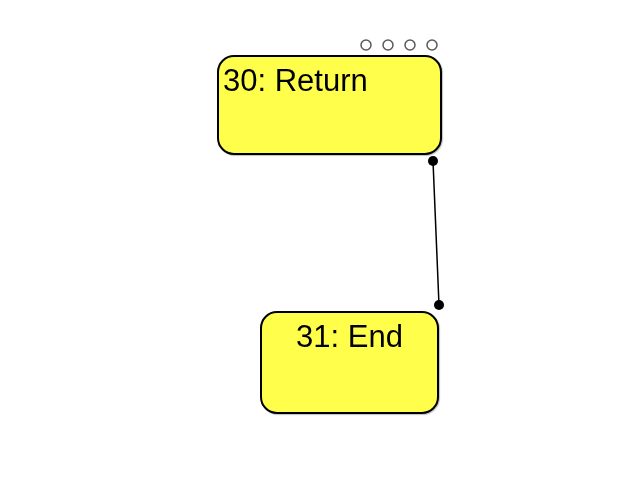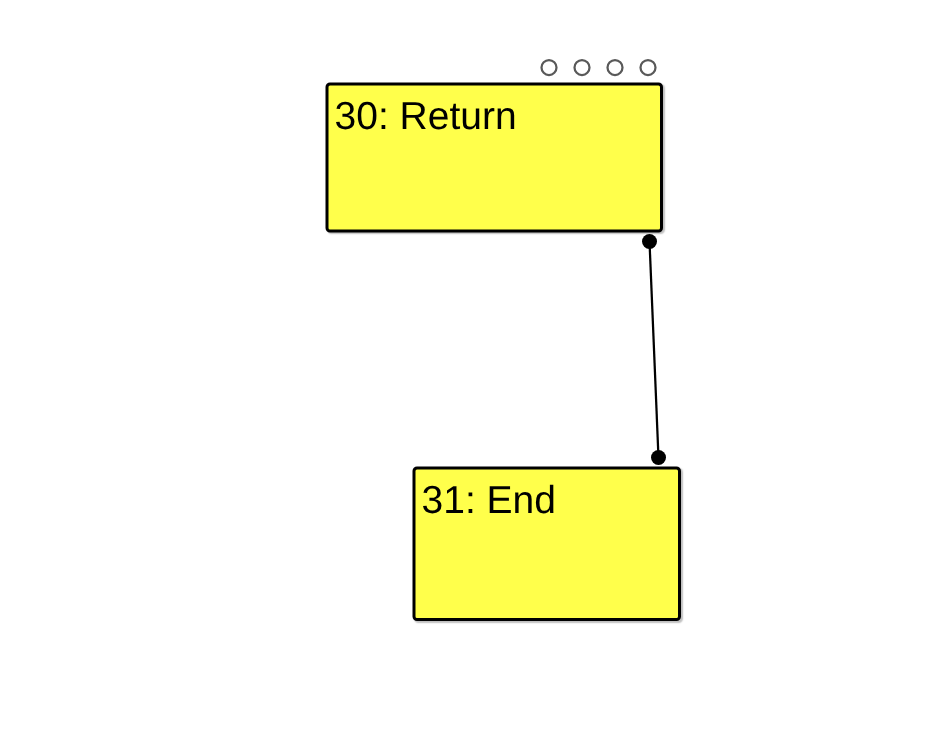--- a/index.html
+++ b/index.html
@@ -21,39 +21,40 @@
     top: 0;
     width: 617px;
     height: 501px;
     pointer-events: none;
   }
   .flow-node {
     position: absolute;
     box-sizing: border-box;
     background: #ffff4b;
     border: 2px solid #000000;
-    border-radius: 3px;
+    border-radius: 17px;
     box-shadow: 1px 1px 1px rgba(0,0,0,0.25);
     padding: 6px 4px;
-    font-size: 26px;
+    font-size: 31px;
     color: #000000;
     line-height: 1.15;
     cursor: move;
   }
   .node-return {
     left: 217px;
     top: 55px;
     width: 225px;
     height: 100px;
   }
   .node-end {
-    left: 275px;
+    left: 260px;
     top: 311px;
     width: 179px;
     height: 103px;
+    text-align: center;
   }
   .node-label {
     display: block;
     white-space: nowrap;
   }
 </style>
 </head>
 <body>
 
 <div class="canvas">

